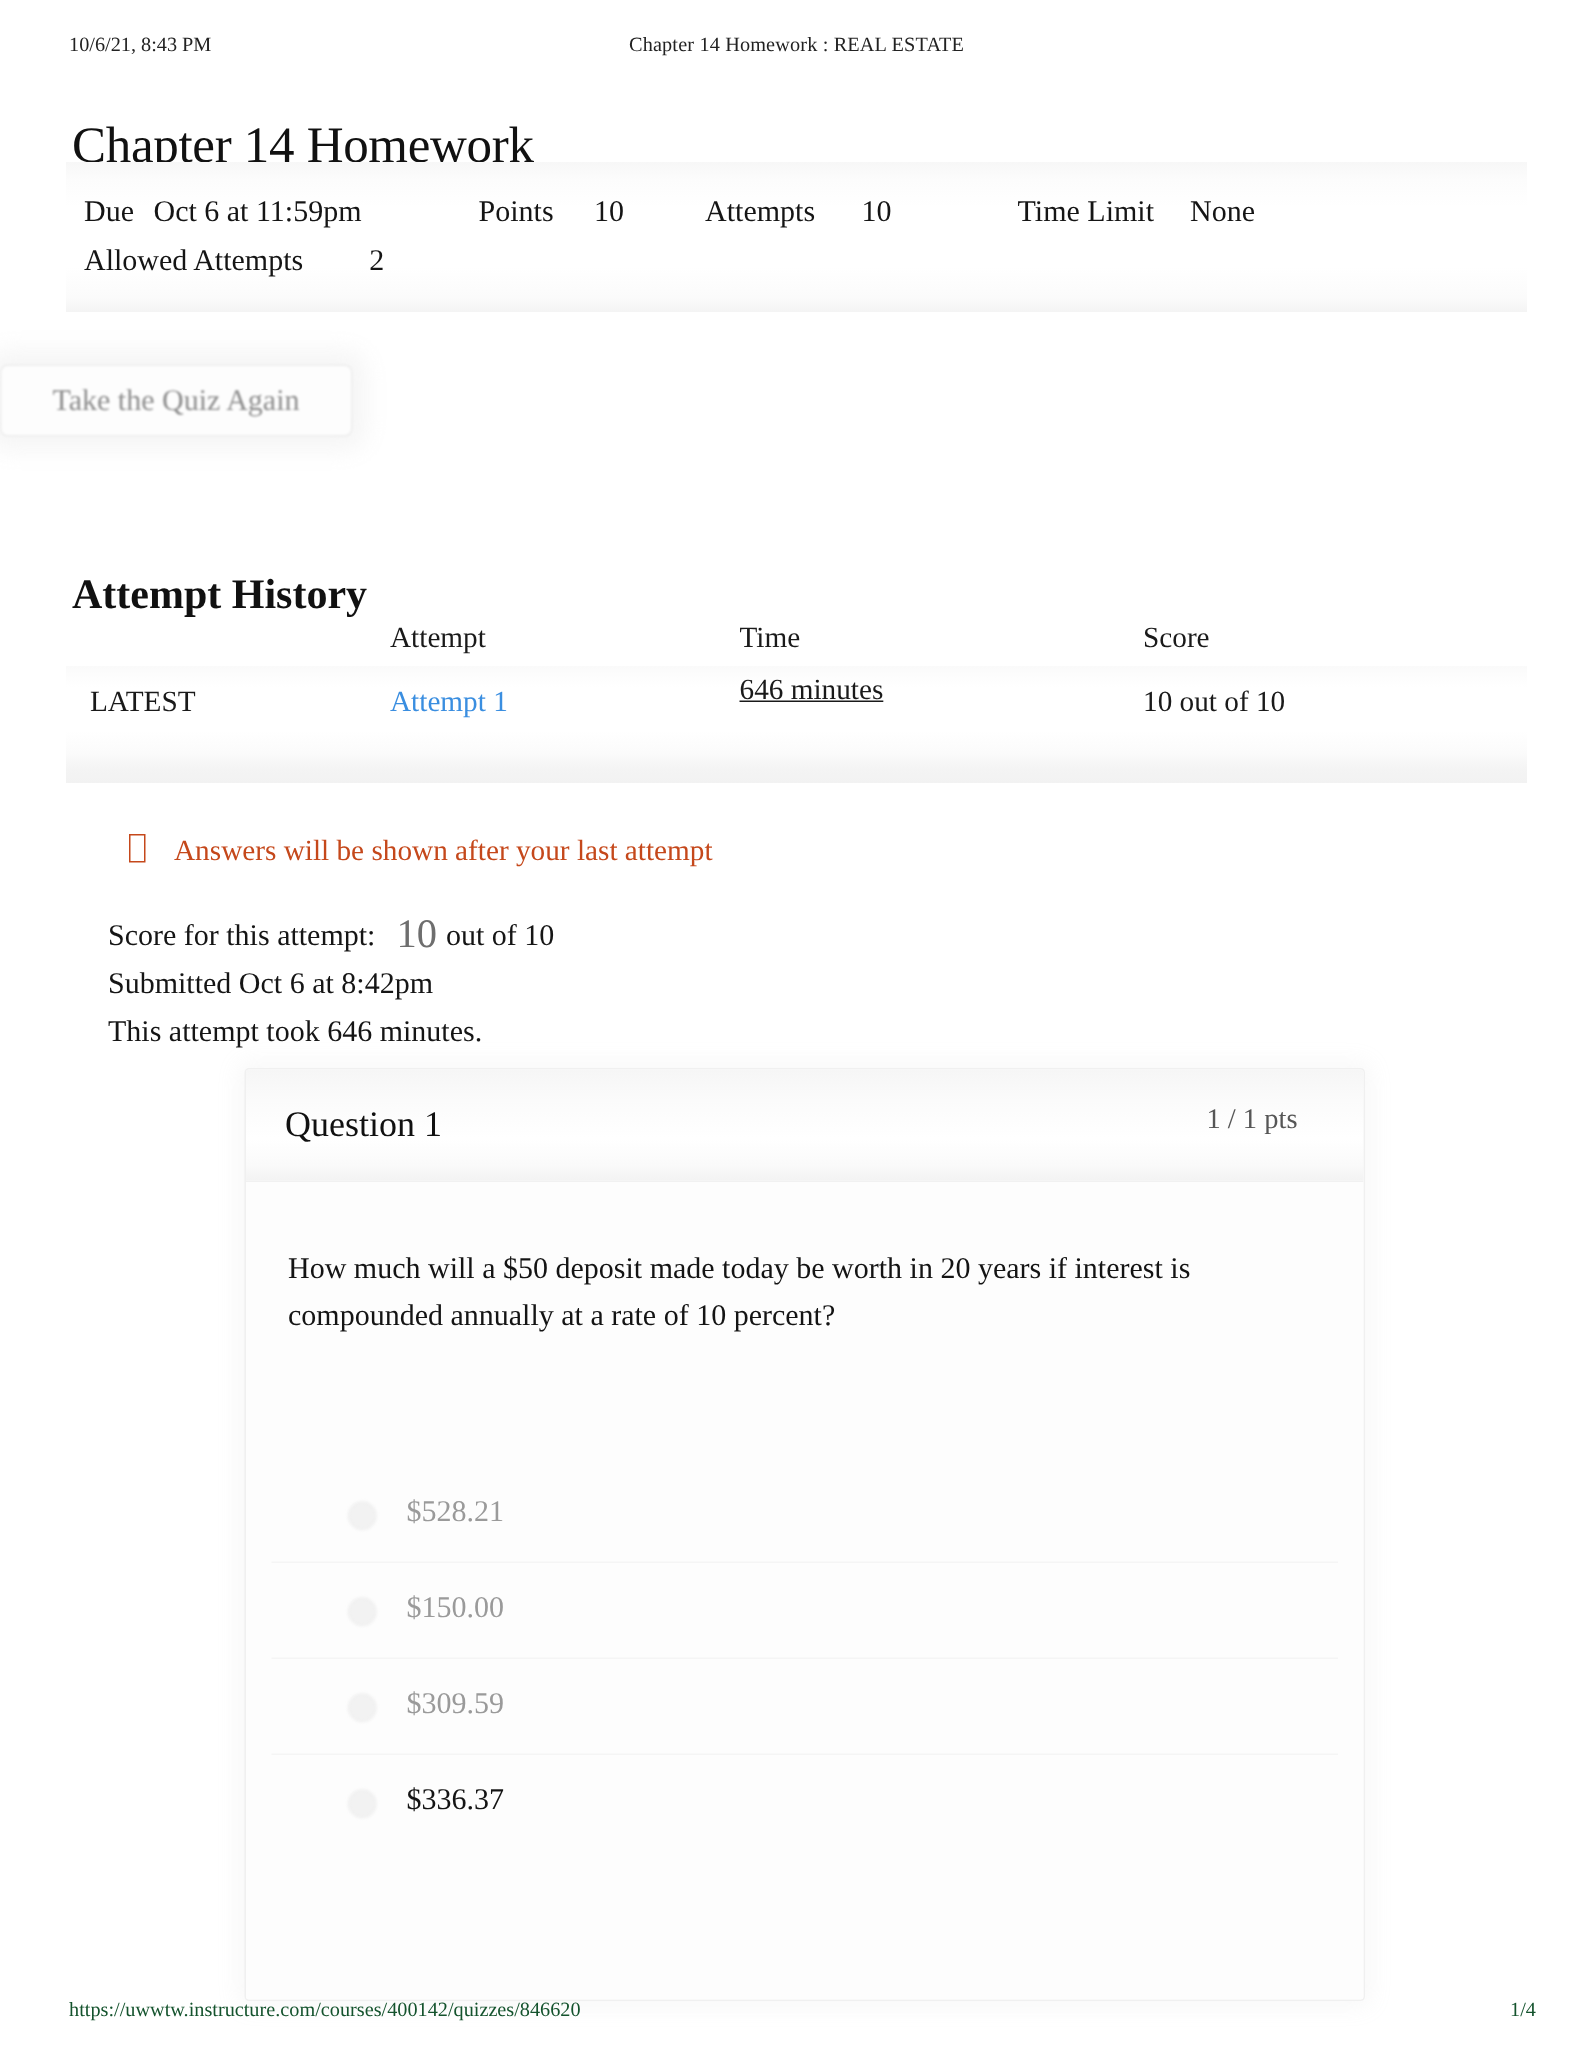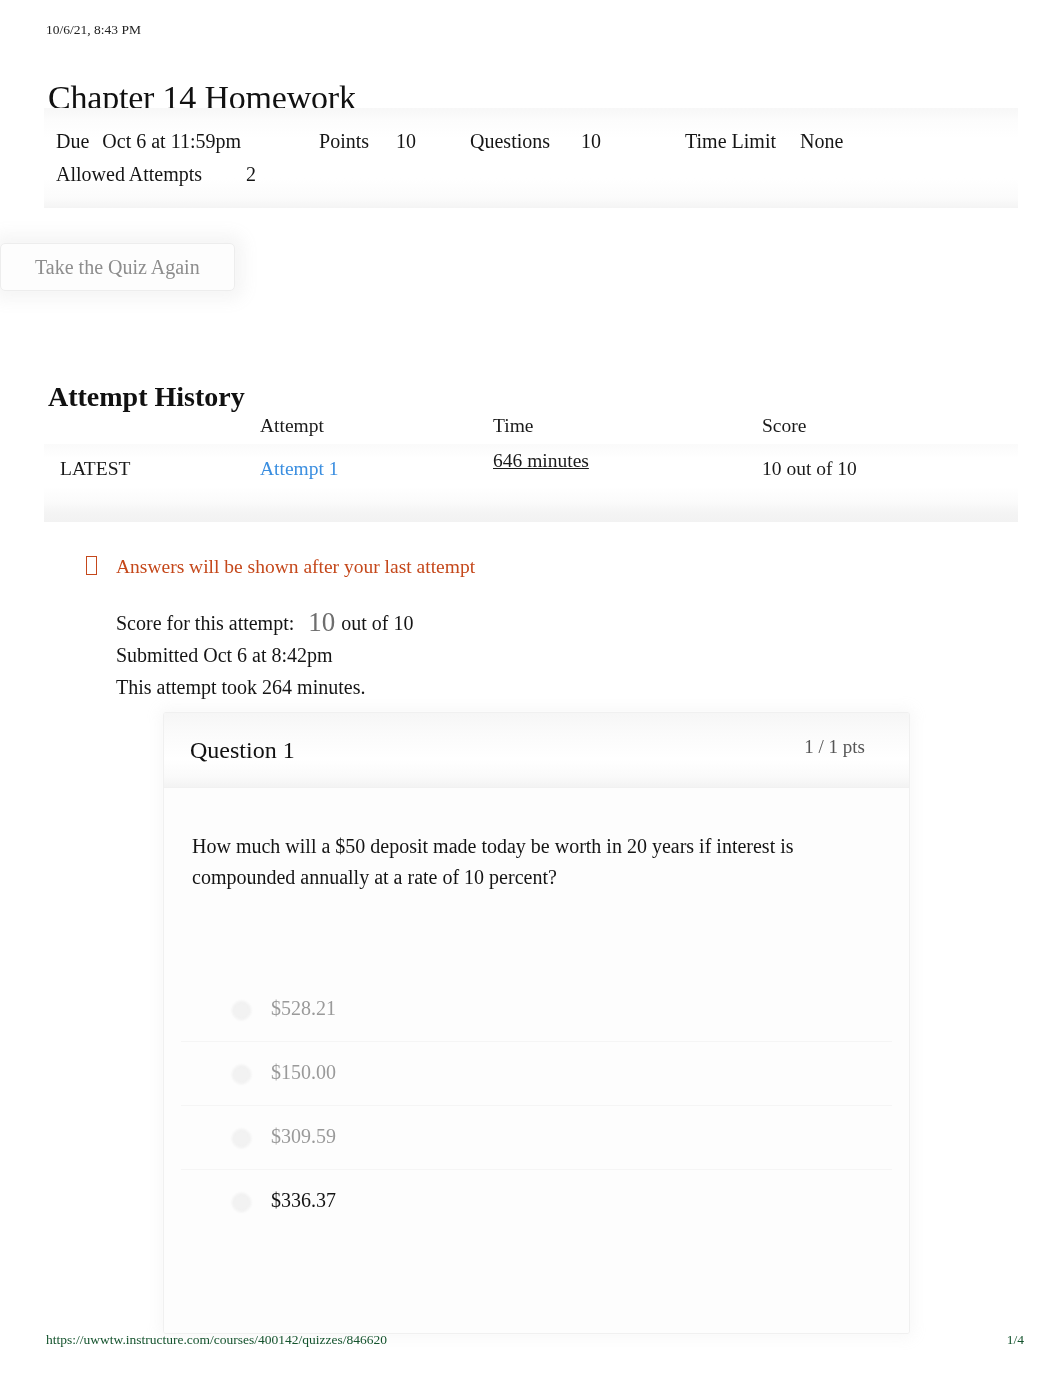--- a/index.html
+++ b/index.html
@@ -186,21 +186,20 @@
     margin-right: 19px;
   }
 
   
   .score-summary {
     position: absolute;
     top: 606px;
     left: 72px;
     font-size: 20px;
     color: #151515;
-    margin-left: 44px;
   }
   .ss-line { white-space: nowrap; line-height: 32px; }
   .ss-big {
     font-size: 27px;
     color: #6e6e6e;
     margin: 0 6px 0 14px;
     vertical-align: -1px;
   }
 
   
@@ -307,29 +306,30 @@
     color: #14532d;
   }
   .pf-left  { position: absolute; left: 46px;  top: 0; white-space: nowrap; }
   .pf-right { position: absolute; right: 38px; top: 0; white-space: nowrap; }
 </style>
 </head>
 <body>
 
 <div class="print-header">
   <span class="ph-left">10/6/21, 8:43 PM</span>
+  <span class="ph-center">Chapter 14 Homework : REAL ESTATE</span>
 </div>
 
 <div class="page">
 
   <h1 class="quiz-title">Chapter 14 Homework</h1>
 
   <div class="meta-band">
     <div class="meta-row r1">
-      <span class="mi mi-due-l">Due</span><span class="mi mi-due-v">Oct 6 at 11:59pm</span><span class="mi mi-pts-l">Points</span><span class="mi mi-pts-v">10</span><span class="mi mi-q-l">Questions</span><span class="mi mi-q-v">10</span><span class="mi mi-tl-l">Time Limit</span><span class="mi mi-tl-v">None</span>
+      <span class="mi mi-due-l">Due</span><span class="mi mi-due-v">Oct 6 at 11:59pm</span><span class="mi mi-pts-l">Points</span><span class="mi mi-pts-v">10</span><span class="mi mi-q-l">Attempts</span><span class="mi mi-q-v">10</span><span class="mi mi-tl-l">Time Limit</span><span class="mi mi-tl-v">None</span>
     </div>
     <div class="meta-row r2">
       <span class="mi mi-aa-l">Allowed Attempts</span><span class="mi mi-aa-v">2</span>
     </div>
   </div>
 
   <div class="retake-wrap">
     <span class="retake-btn">Take the Quiz Again</span>
   </div>
 
@@ -349,21 +349,21 @@
     </div>
   </div>
 
   <div class="answers-notice">
     <span class="notice-icon"></span><span>Answers will be shown after your last attempt</span>
   </div>
 
   <div class="score-summary">
     <div class="ss-line"><span>Score for this attempt:</span><span class="ss-big">10</span><span>out of 10</span></div>
     <div class="ss-line">Submitted Oct 6 at 8:42pm</div>
-    <div class="ss-line">This attempt took 264 minutes.</div>
+    <div class="ss-line">This attempt took 646 minutes.</div>
   </div>
 
   <div class="question-card">
     <div class="q-header">
       <span class="q-title">Question 1</span>
       <span class="q-points">1 / 1 pts</span>
     </div>
     <div class="q-body">
       <div class="q-text">How much will a $50 deposit made today be worth in 20 years if interest is compounded annually at a rate of 10 percent?</div>
       <div class="answers">

